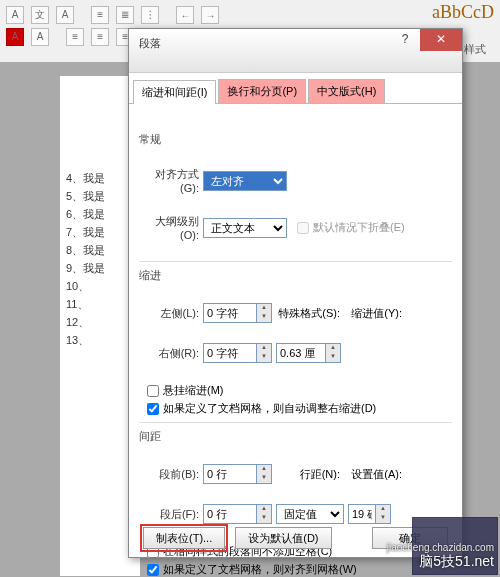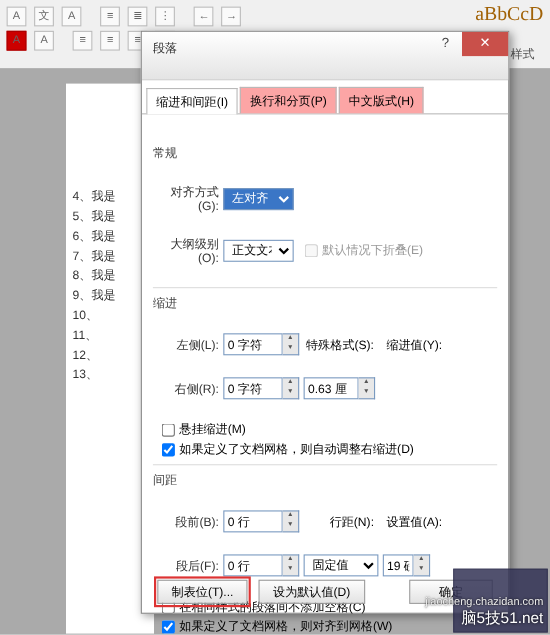--- a/index.html
+++ b/index.html
@@ -22,21 +22,21 @@
 .tab{padding:4px 8px;border:1px solid #b9b9b9;border-bottom:none;background:#fca5a5;margin-right:2px}
 .tab.on{background:#fff;position:relative;top:1px}
 .body{padding:22px 10px}
 .grp-lbl{color:#444;margin:6px 0 4px}
 .row{display:flex;align-items:center;margin:20px 0;gap:4px;flex-wrap:wrap}
 .ul{}
 label.f{width:60px;text-align:right;color:#333}
 label.s{width:64px;text-align:right}
 select,input.spin{height:20px;border:1px solid #7a9ac0;background:#fff;padding:0 3px}
 select{width:74px}
-select.w{width:64px}
+select.w{width:84px}
 input.spin{width:54px}
 .spinwrap{display:inline-flex}
 .spinwrap .updn{width:15px;border:1px solid #7a9ac0;border-left:none;background:#e8e8e8;display:flex;flex-direction:column}
 .spinwrap .updn span{flex:1;font-size:6px;text-align:center;line-height:7px;color:#555}
 .chk{display:flex;align-items:center;gap:4px;margin:3px 0 3px 8px}
 .chk input{width:12px;height:12px}
 .hr{border:none;border-top:1px solid #ddd;margin:6px 0}
 .preview{border:1px solid #bbb;height:78px;background:#fafafa;margin:4px 0 30px;padding:8px;font-size:6px;color:#aaa;line-height:9px;overflow:hidden}
 .btnbar{position:absolute;left:0;right:0;bottom:8px;display:flex;gap:10px;padding:0 14px;justify-content:flex-start}
 .btnbar .spacer{flex:1}

